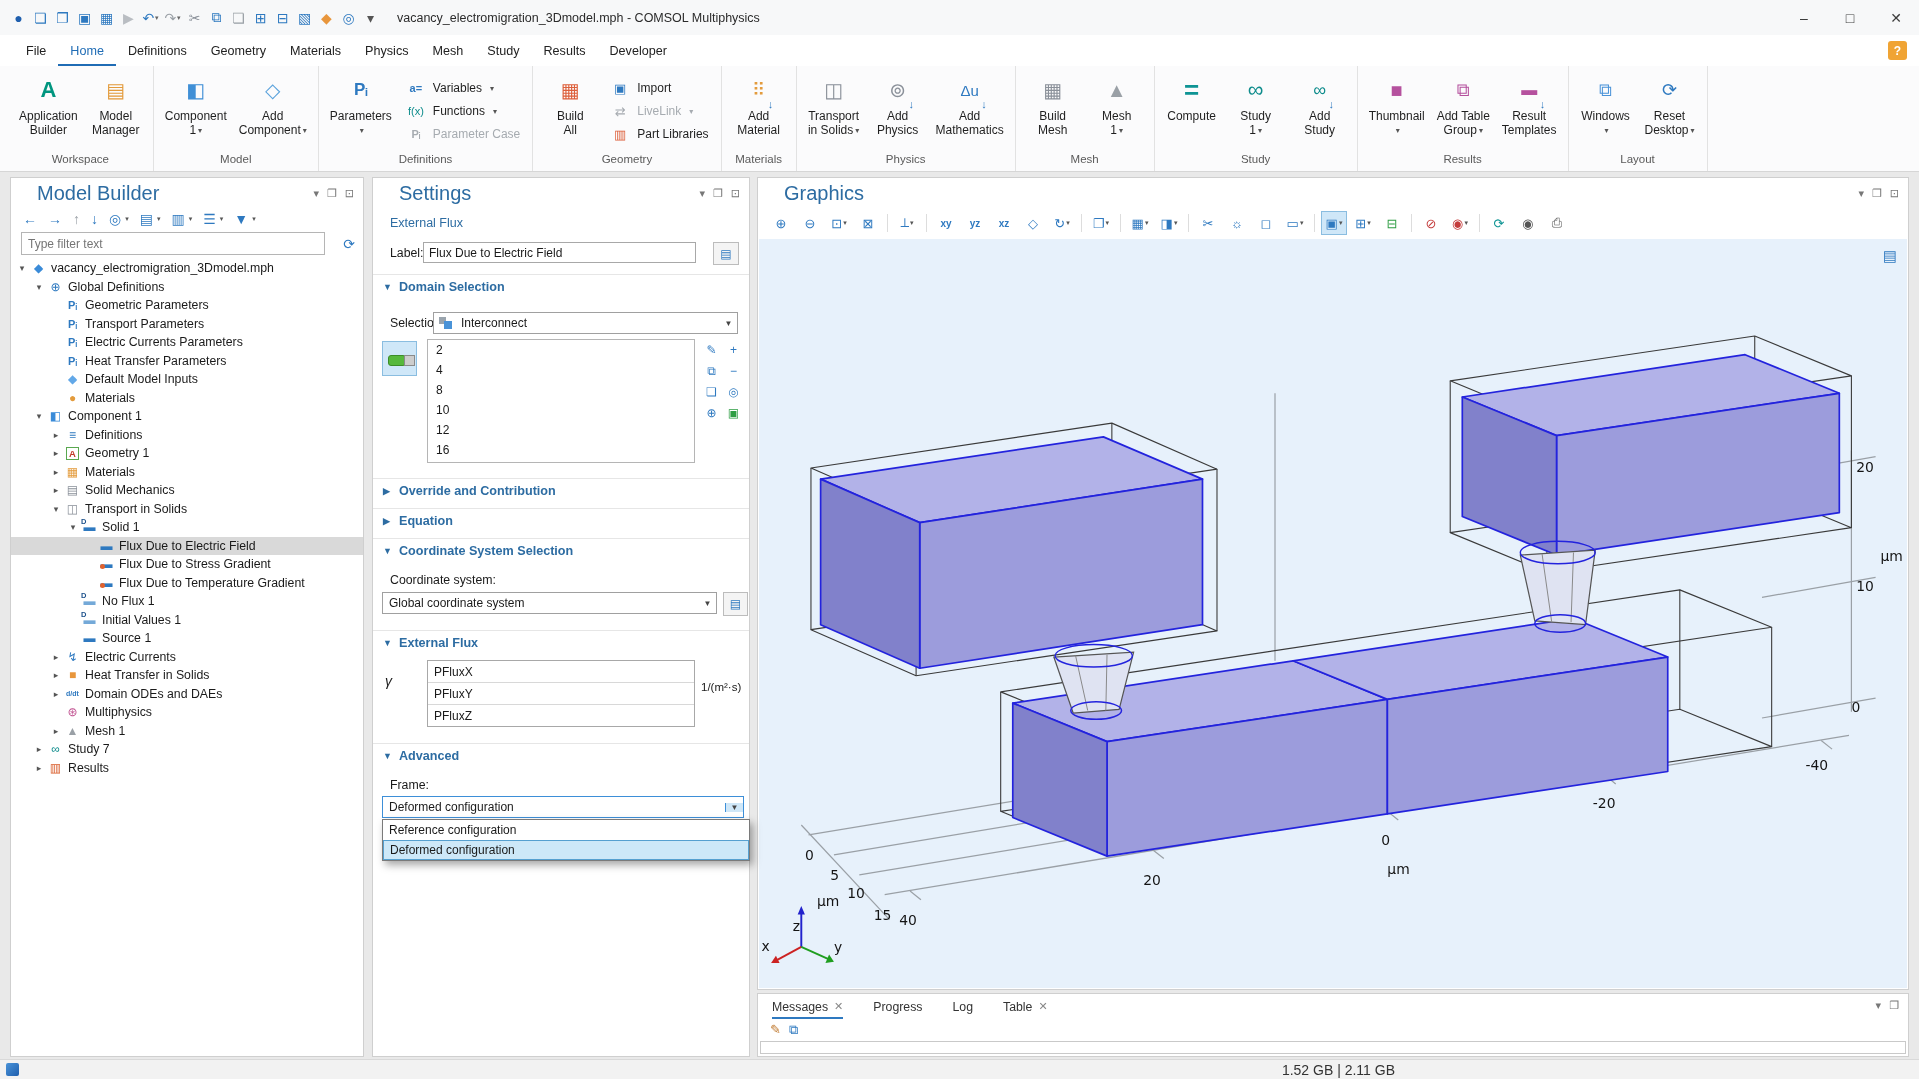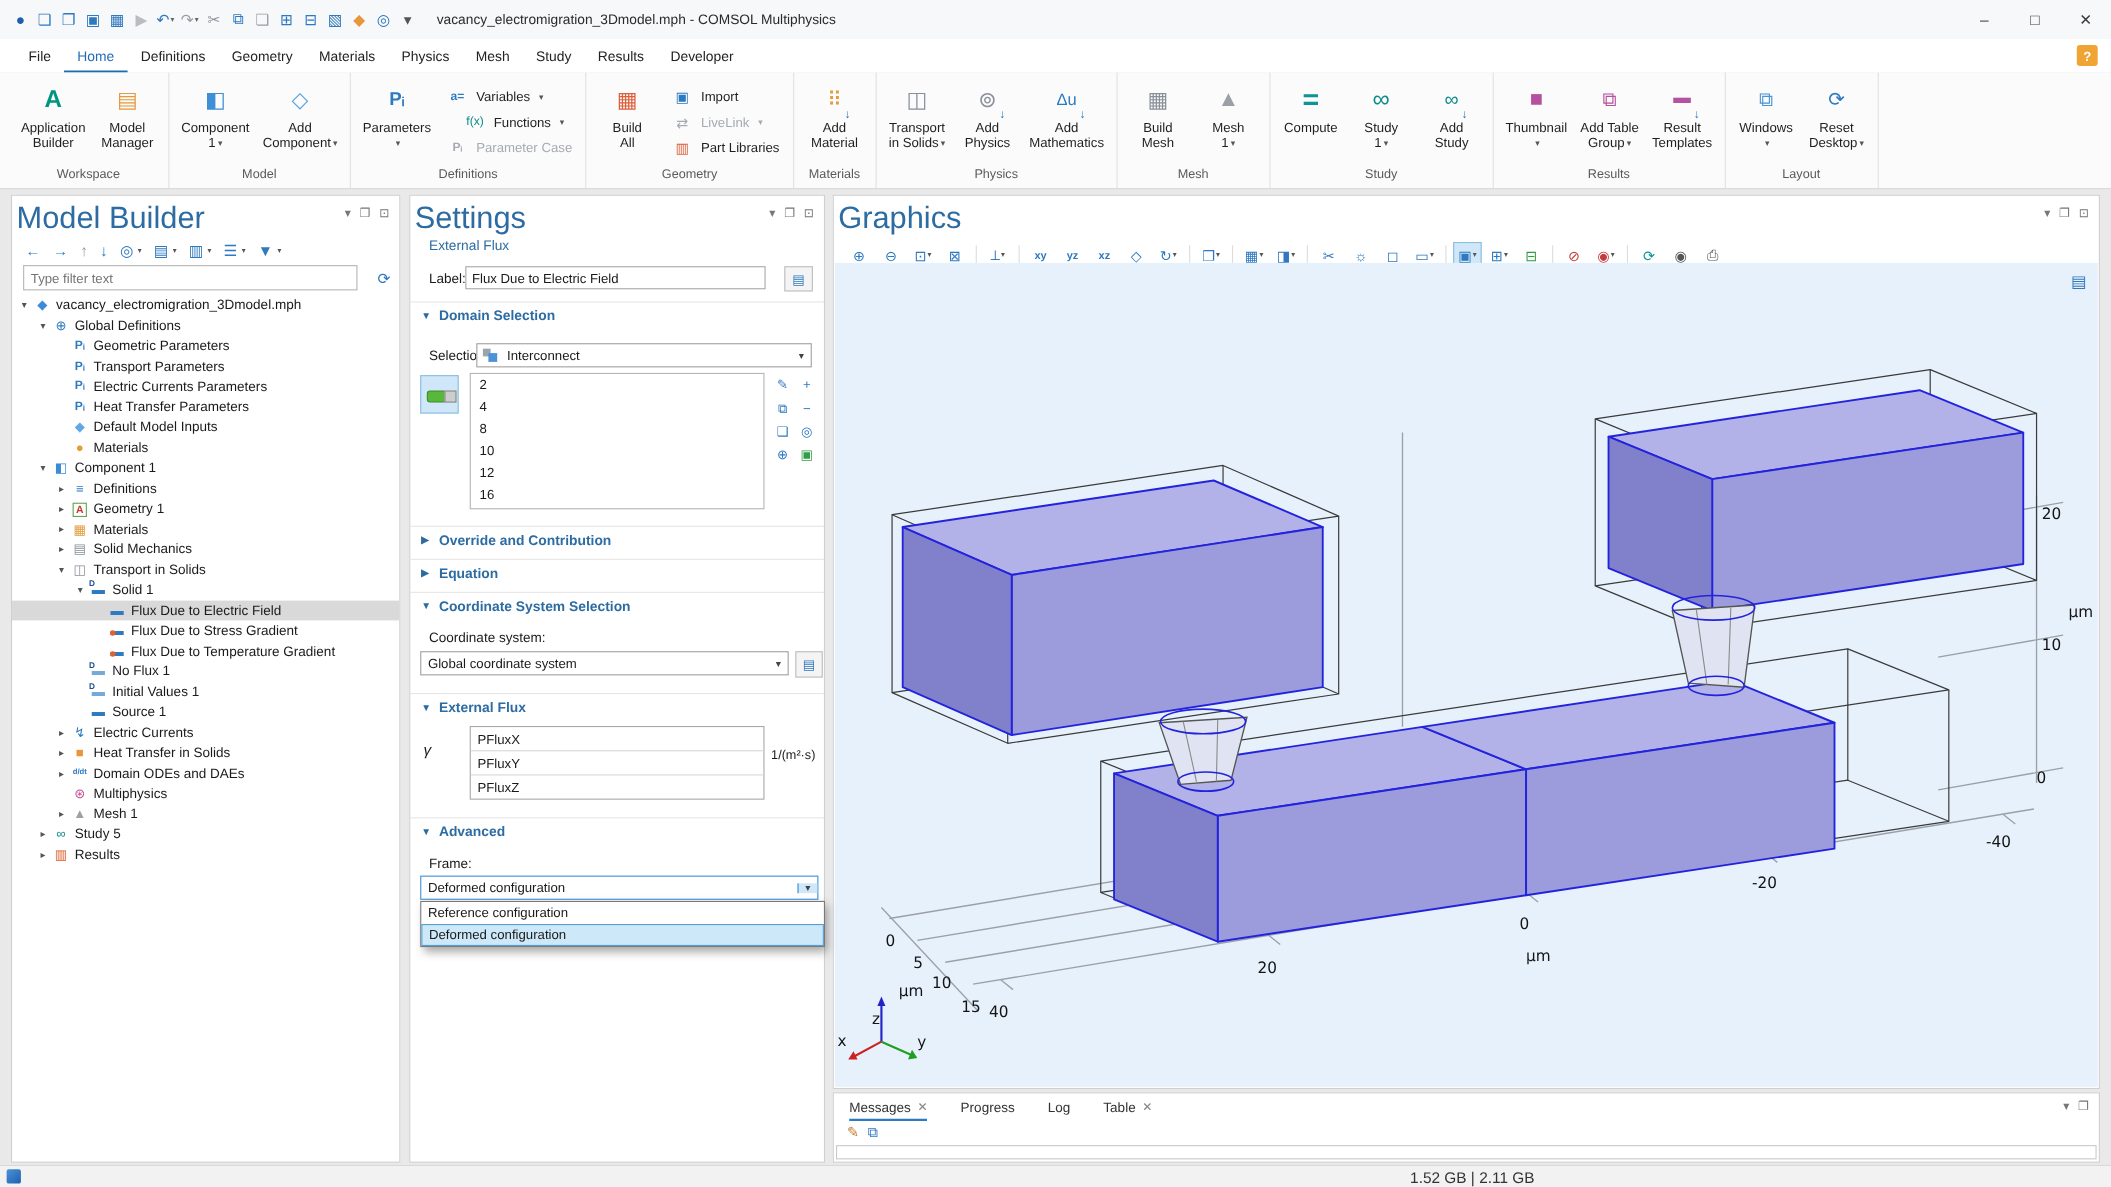--- a/index.html
+++ b/index.html
@@ -32,21 +32,21 @@
 .rsm .ric-s{width:22px;text-align:center;}
 .disabled, .disabled *{color:#a6abb0 !important;}
 .rglabel{height:18px;text-align:center;font-size:11.5px;color:#5a5a5a;}
 .dl{position:absolute;right:-8px;bottom:-1px;font-size:11px;color:#2e79c0;font-weight:bold;}
 
 .panel{position:absolute;background:#fff;border:1px solid #cfcfcf;box-sizing:border-box;}
 #mb{left:10px;top:177px;width:354px;height:880px;}
 #settings{left:372px;top:177px;width:378px;height:880px;}
 #graphics{left:757px;top:177px;width:1152px;height:813px;}
 #messages{left:757px;top:993px;width:1152px;height:64px;}
-.ptitle{font-size:28px;color:#2d6ca2;padding:4px 0 0 4px;}
+.ptitle{font-size:20px;color:#2d6ca2;padding:4px 0 0 26px;}
 .phead-icons{position:absolute;top:9px;right:9px;display:flex;gap:8px;color:#777;font-size:11px;}
 
 #mb-toolbar{display:flex;gap:11px;padding:6px 0 3px 12px;font-size:14px;color:#2e79c0;align-items:center;}
 #mb-toolbar .mbtv{font-size:7px;color:#555;margin-left:-7px;}
 #mb-filter{margin:2px 8px 4px 10px;display:flex;align-items:center;gap:18px;}
 #mb-filter input{flex:1;height:21px;border:1px solid #b5b5b5;padding:0 6px;font-size:12px;font-family:inherit;color:#333;}
 #mb-filter .refresh{color:#2e79c0;font-size:14px;}
 #tree{font-size:12.3px;}
 .trow{height:18.5px;display:flex;align-items:center;}
 .trow.sel{background:#d9d9d9;}
@@ -200,21 +200,21 @@
             <div class="rlbl">Parameters</div>
             <div class="rlbl"><span class="rcaret">▾</span></div>
           </div>
           <div class="rcol">
             <div class="rsm">
               <span class="ric-s" style="color: rgb(46, 121, 192); font-size: 11px; font-weight: bold;">a=</span>
               <span>Variables</span>
               <span class="rcaret">▾</span>
             </div>
             <div class="rsm">
-              <span class="ric-s" style="color: rgb(14, 140, 140); font-size: 11px; margin-left: 16px;">f(x)</span>
+              <span class="ric-s" style="color: rgb(14, 140, 140); font-size: 11px;">f(x)</span>
               <span>Functions</span>
               <span class="rcaret">▾</span>
             </div>
             <div class="rsm disabled">
               <span class="ric-s" style="color: rgb(154, 160, 166); font-size: 11px; font-weight: bold;">Pᵢ</span>
               <span>Parameter Case</span>
             </div>
           </div>
         </div>
         <div class="rglabel">Definitions</div>
@@ -500,21 +500,21 @@
           <span class="tlabel">Multiphysics</span>
         </div>
         <div class="trow" style="padding-left: 34px;">
           <span class="tarrow">▸</span>
           <span class="tic" style="color: rgb(154, 160, 166);">▲</span>
           <span class="tlabel">Mesh 1</span>
         </div>
         <div class="trow" style="padding-left: 17px;">
           <span class="tarrow">▸</span>
           <span class="tic" style="color: rgb(14, 140, 140);">∞</span>
-          <span class="tlabel">Study 5</span>
+          <span class="tlabel">Study 7</span>
         </div>
         <div class="trow" style="padding-left: 17px;">
           <span class="tarrow">▸</span>
           <span class="tic" style="color: rgb(216, 90, 40);">▥</span>
           <span class="tlabel">Results</span>
         </div>
       </div>
   </div>
 
   <div class="panel" id="settings">

